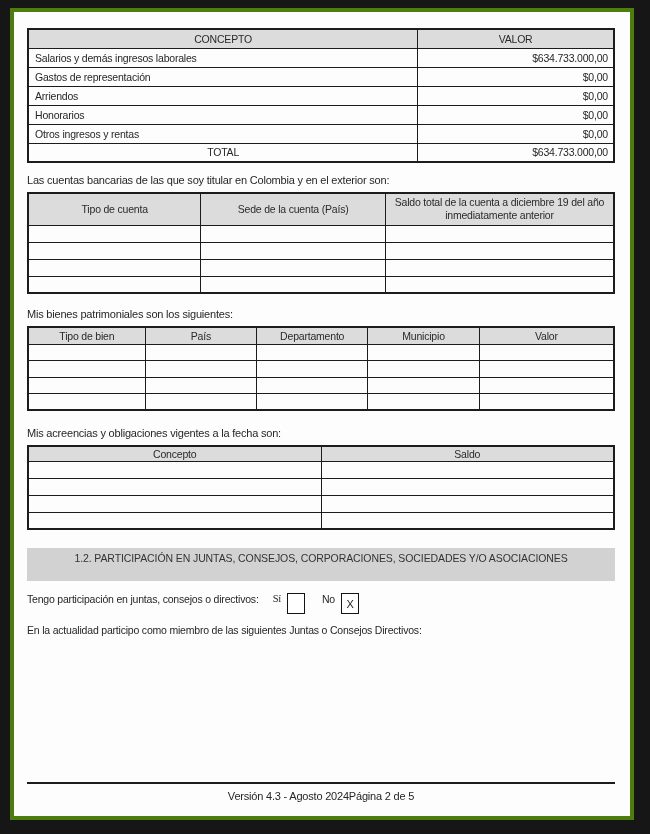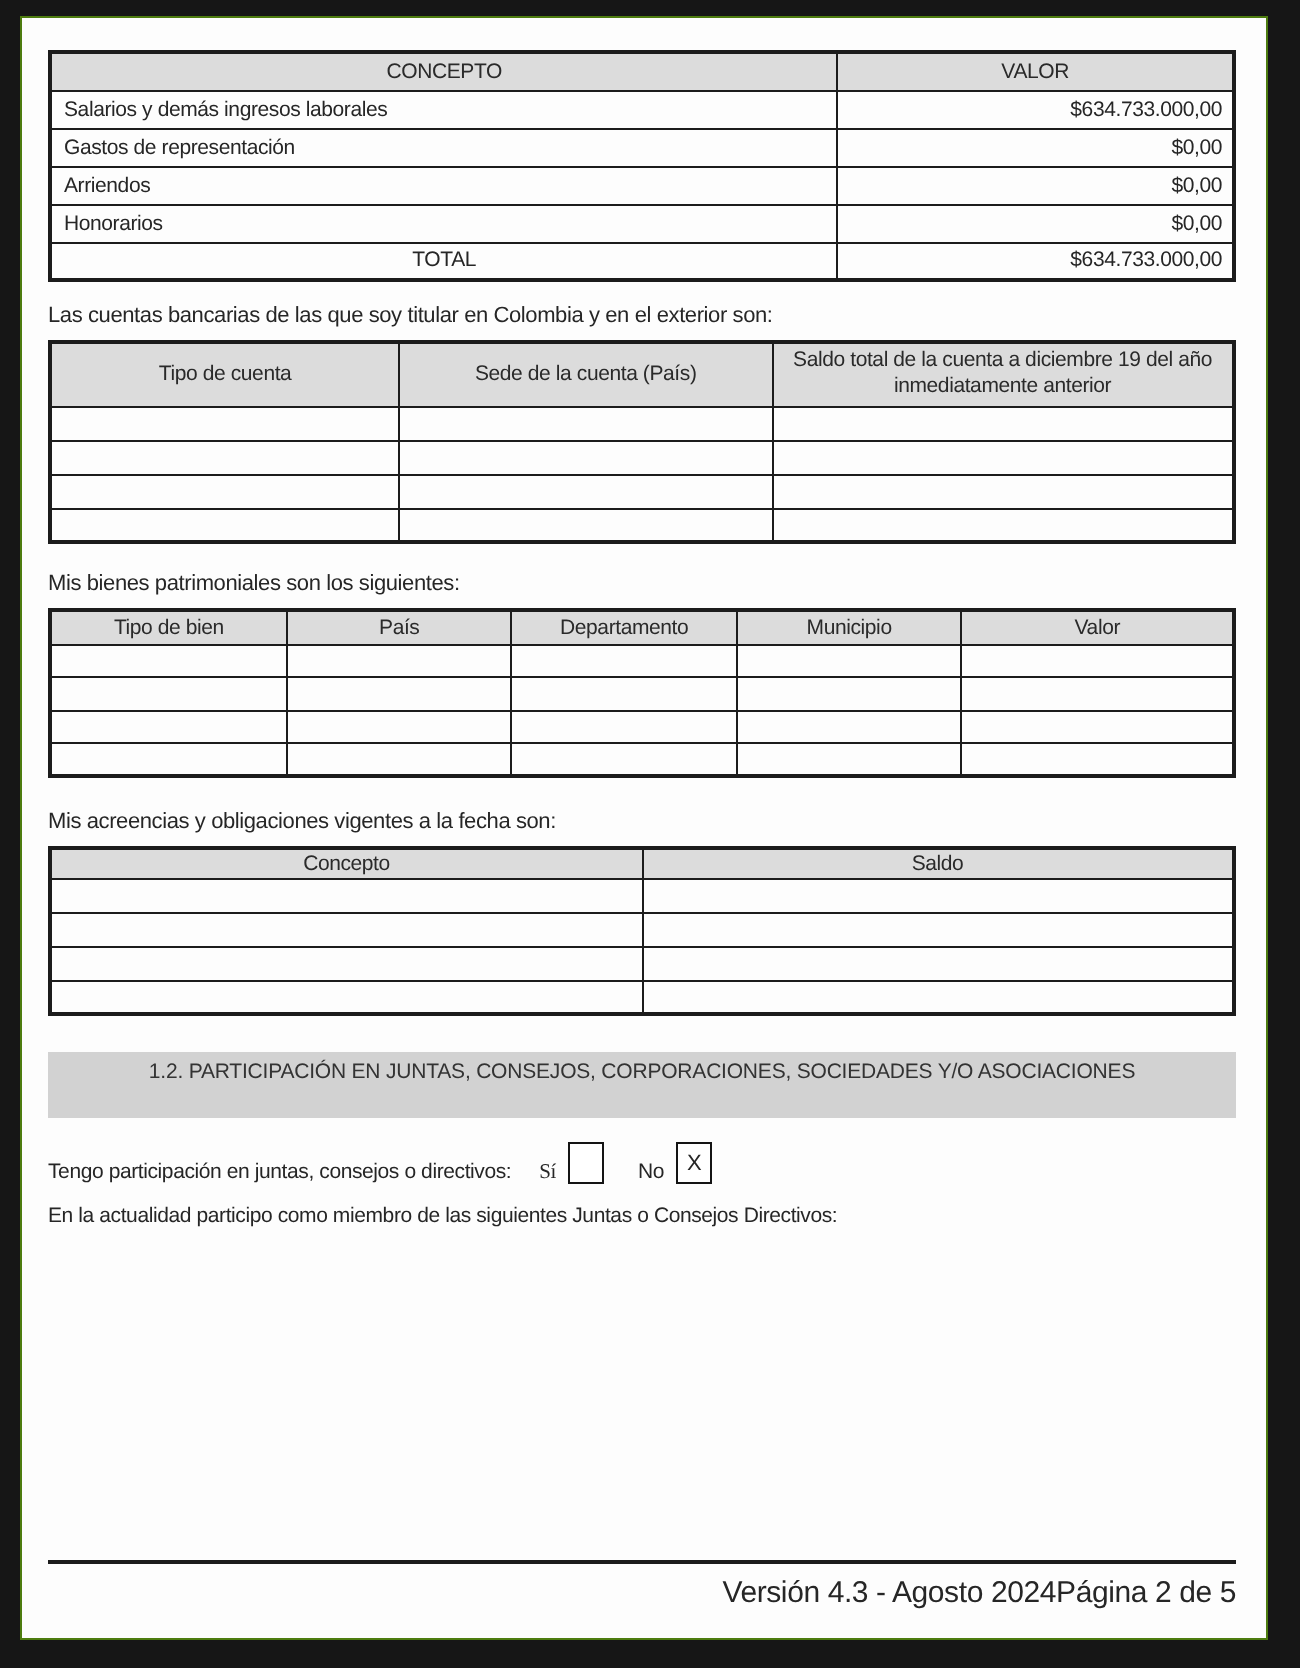--- a/index.html
+++ b/index.html
@@ -5,21 +5,21 @@
   html,body{margin:0;padding:0;}
   body{
     width:650px;height:834px;position:relative;overflow:hidden;
     background:#161616;
     font-family:"Liberation Sans", sans-serif;
     color:#262626;
     -webkit-font-smoothing:antialiased;
   }
   .page{
     position:absolute;left:10px;top:8px;width:624px;height:812px;
-    background:#fdfdfd;border:1px solid #4d7c0f;box-sizing:border-box;
+    background:#fdfdfd;border:4px solid #4d7c0f;box-sizing:border-box;
   }
   .content{position:absolute;left:13px;right:15px;top:0;}
   table{width:100%;border-collapse:collapse;table-layout:fixed;}
   table.form{border:2px solid #1c1c1c;}
   .form th,.form td{
     border:1.5px solid #1c1c1c;
     font-size:10.5px;font-weight:normal;letter-spacing:-0.2px;
     padding:0 6px;vertical-align:middle;box-sizing:border-box;
     overflow:hidden;white-space:nowrap;
   }
@@ -40,37 +40,37 @@
   .lead{font-size:11px;letter-spacing:-0.2px;margin:0;color:#262626;}
   .lead.l1{margin-top:11px;}
   .lead.l2{margin-top:14px;}
   .lead.l3{margin-top:16px;}
   .banner{
     margin-top:18px;height:33px;background:#d2d2d2;
     text-align:center;line-height:20px;font-size:10.5px;letter-spacing:-0.1px;
     color:#333;
   }
   .participation{
-    margin-top:12px;display:flex;align-items:flex-end;
+    margin-top:12px;display:flex;align-items:flex-start;
     font-size:10.5px;letter-spacing:-0.2px;
   }
   .chk{
     width:18px;height:21px;border:1.6px solid #141414;background:#fff;
     display:inline-flex;align-items:center;justify-content:center;
     font-size:11px;box-sizing:border-box;
   }
   .yes-lab{margin-left:14px;font-family:Liberation Serif, serif;}
   .no-lab{margin-left:17px;}
   .chk{margin-left:6px;}
   .followup{margin-top:10px;font-size:10.5px;letter-spacing:-0.2px;}
   .footer{
     position:absolute;left:13px;right:15px;bottom:14px;
     border-top:2px solid #1c1c1c;padding-top:6px;
-    display:flex;justify-content:flex-end;
-    font-size:15px;letter-spacing:-0.2px;color:#262626;
+    display:flex;justify-content:center;
+    font-size:11px;letter-spacing:-0.2px;color:#262626;
   }
 </style>
 </head>
 <body>
 
 <div class="page">
   <div class="content">
 
     <table class="form t-income">
       <colgroup>
@@ -89,20 +89,24 @@
       <tr>
         <td>Gastos de representación</td>
         <td class="val">$0,00</td>
       </tr>
       <tr>
         <td>Arriendos</td>
         <td class="val">$0,00</td>
       </tr>
       <tr>
         <td>Honorarios</td>
+        <td class="val">$0,00</td>
+      </tr>
+      <tr>
+        <td>Otros ingresos y rentas</td>
         <td class="val">$0,00</td>
       </tr>
       <tr>
         <td class="tot">TOTAL</td>
         <td class="val">$634.733.000,00</td>
       </tr>
     </tbody>
       </table>
 
     <p class="lead l1">Las cuentas bancarias de las que soy titular en Colombia y en el exterior son:</p>

